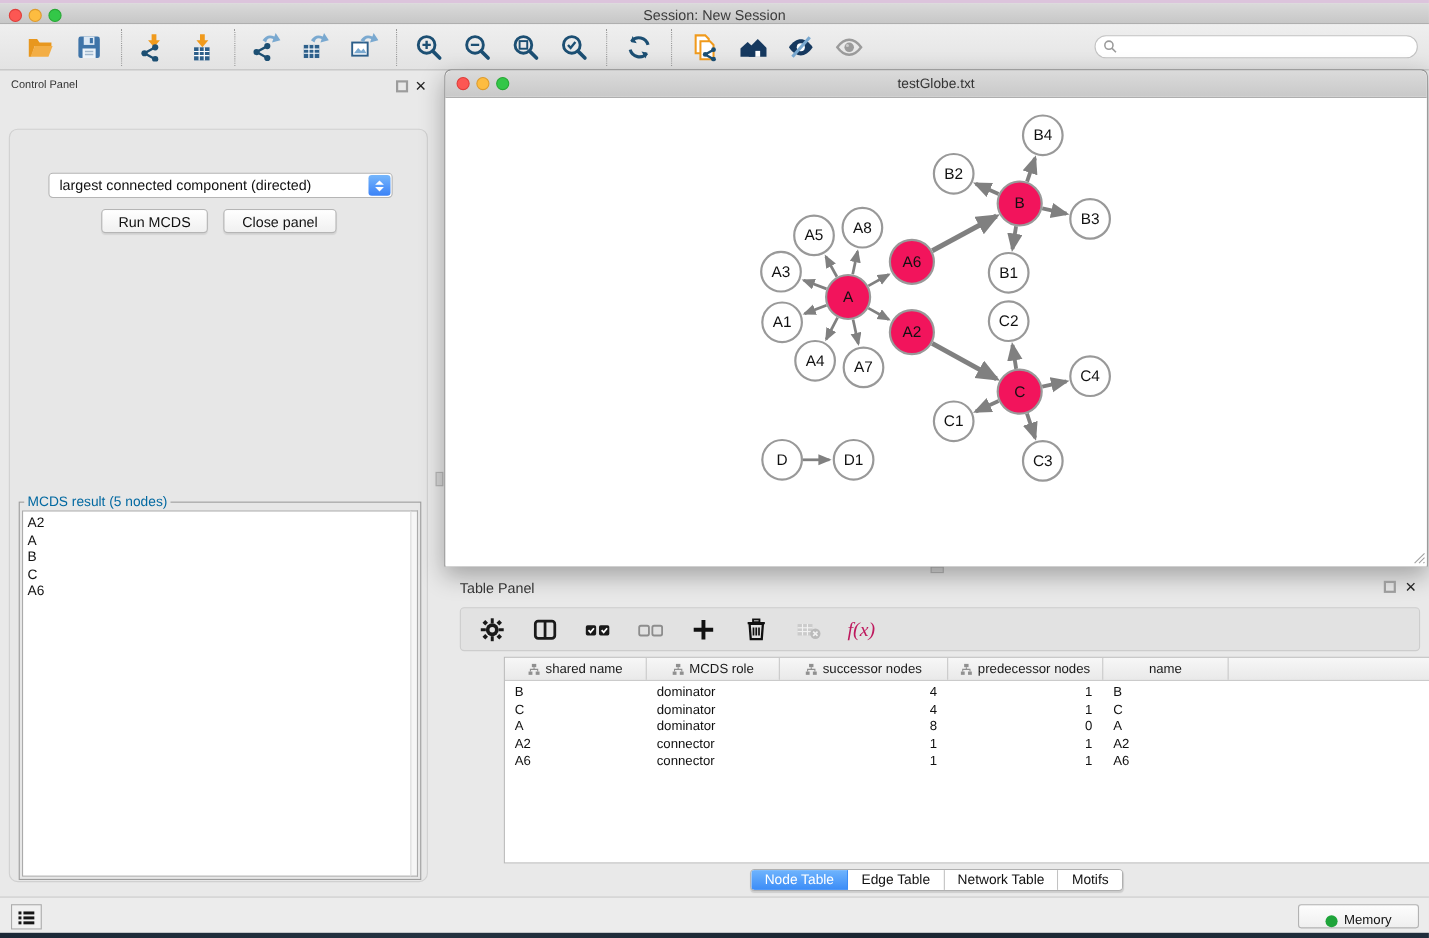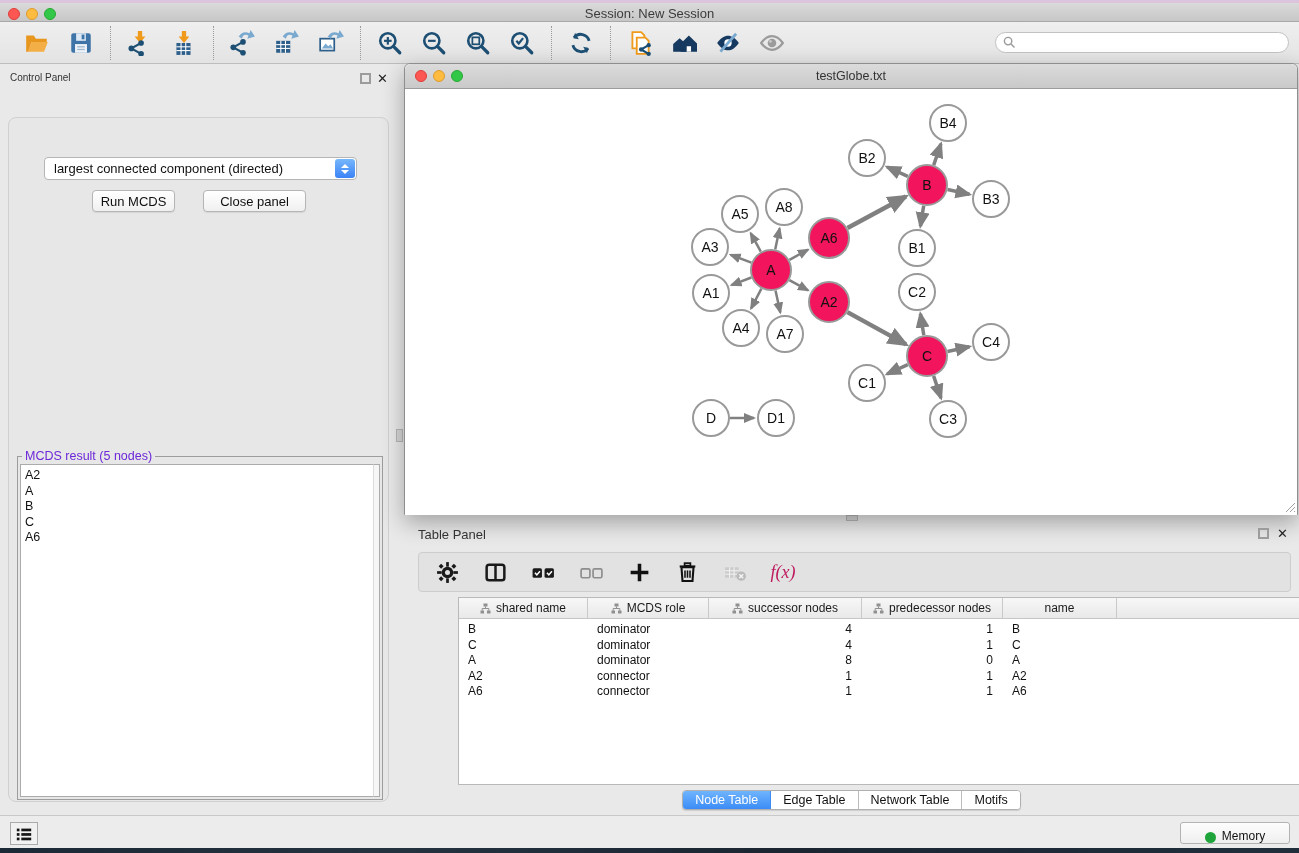--- a/index.html
+++ b/index.html
@@ -43,24 +43,24 @@
   #criterion { position:absolute; left:35px; top:39px; width:313px; height:23px; background:#fff;
     border:1px solid #b5b5b5; border-radius:4px; font-size:13px; color:#111;
     display:flex; align-items:center; padding-left:9px; }
   #criterion .stepper { position:absolute; right:1px; top:1px; width:20px; height:19px; border-radius:3px;
     background:linear-gradient(#76b7fc,#3b82f7); display:flex; flex-direction:column; align-items:center; justify-content:center; }
   .arr-up { width:0;height:0;border-left:4px solid transparent;border-right:4px solid transparent;border-bottom:4px solid #fff; margin-bottom:2px;}
   .arr-dn { width:0;height:0;border-left:4px solid transparent;border-right:4px solid transparent;border-top:4px solid #fff; }
   .cp-btn { position:absolute; top:72px; height:22px; background:linear-gradient(#ffffff,#f0f0f0);
     border:1px solid #b5b5b5; border-radius:4px; font-size:13px; color:#111;
     display:flex; align-items:center; justify-content:center; box-shadow:0 1px 1px rgba(0,0,0,0.08); }
-  #run-btn { left:83px; width:83px; }
+  #run-btn { left:83px; width:97px; }
   #closep-btn { left:194px; width:103px; }
   #result-box { position:absolute; left:8px; top:338px; width:366px; height:344px; border:1px solid #9d9d9d; }
-  #result-legend { position:absolute; left:4px; top:-8px; background:#e7e7e7; padding:0 3px; font-size:12.5px; color:#6d28d9;}
+  #result-legend { position:absolute; left:4px; top:-8px; background:#e7e7e7; padding:0 3px; font-size:12.5px; color:#0369a1;}
   #result-list { position:absolute; left:2px; top:7px; width:355px; height:333px; background:#fff; border:1px solid #ababab; overflow:hidden;}
   #result-scroll { position:absolute; right:2px; top:7px; width:7px; height:333px; background:#f6f6f6; border:1px solid #ababab; border-left:1px solid #dcdcdc;}
   .result-item { font-size:12.5px; color:#111; padding:0 4px; line-height:15.5px; }
   .result-item:first-child { padding-top:3px; }
 
   
   #v-split-handle { position:absolute; left:396px; top:429px; width:7px; height:13px; background:#d6d6d6; border:1px solid #b6b6b6;}
   #h-split-handle { position:absolute; left:846px; top:515px; width:12px; height:6px; background:#d6d6d6; border:1px solid #b6b6b6;}
 
   

